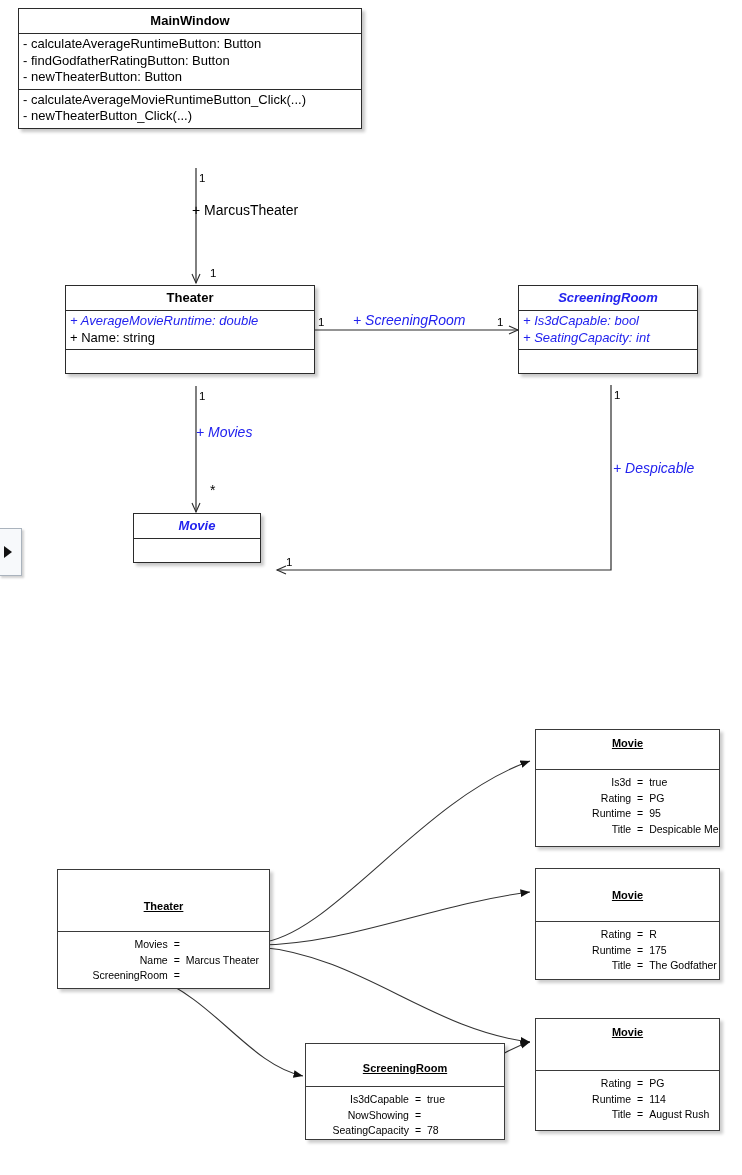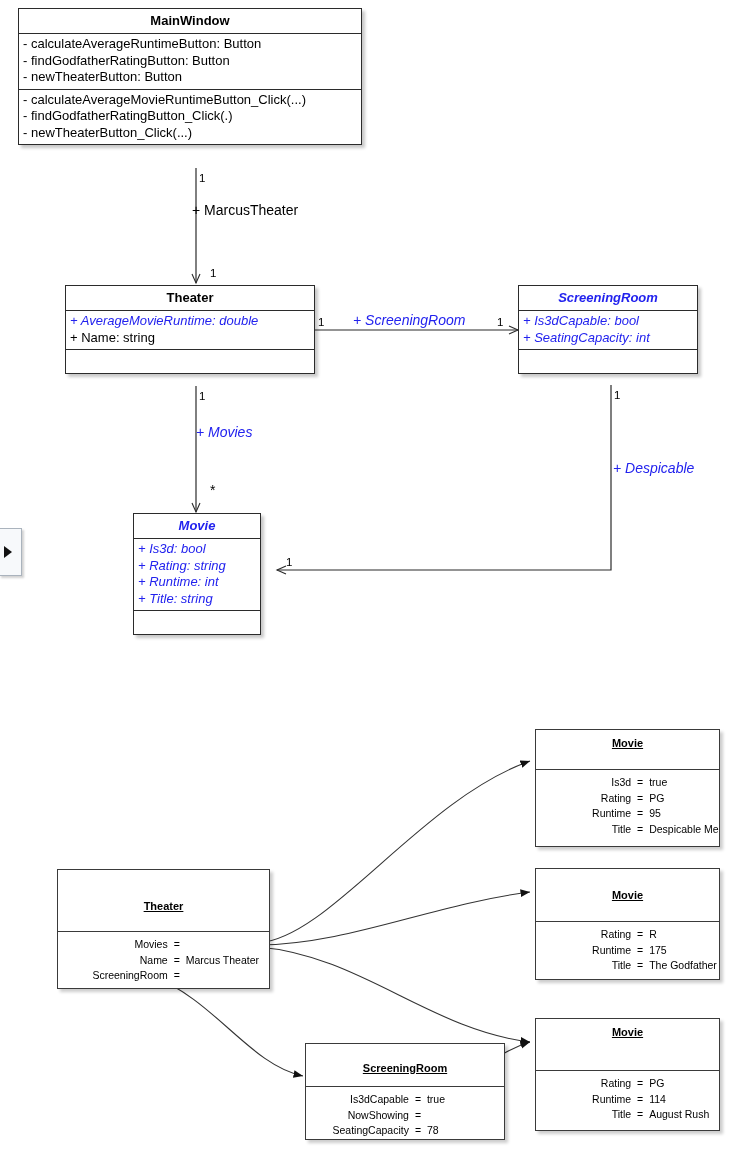--- a/index.html
+++ b/index.html
@@ -230,21 +230,20 @@
 
   <div class="uml-box" style="left:18px; top:8px; width:344px;">
     <div class="uml-title">MainWindow</div>
     <div class="uml-compartment">
       <div class="uml-member">- calculateAverageRuntimeButton: Button</div>
       <div class="uml-member">- findGodfatherRatingButton: Button</div>
       <div class="uml-member">- newTheaterButton: Button</div>
     </div>
     <div class="uml-compartment">
       <div class="uml-member">- calculateAverageMovieRuntimeButton_Click(...)</div>
-      <div class="uml-member">- findGodfatherRatingButton_Click(.)</div>
       <div class="uml-member">- newTheaterButton_Click(...)</div>
     </div>
   </div>
 
   <div class="uml-box" style="left:65px; top:285px; width:250px;">
     <div class="uml-title">Theater</div>
     <div class="uml-compartment">
       <div class="uml-member blue">+ AverageMovieRuntime: double</div>
       <div class="uml-member">+ Name: string</div>
     </div>
@@ -255,26 +254,20 @@
     <div class="uml-title derived">ScreeningRoom</div>
     <div class="uml-compartment">
       <div class="uml-member blue">+ Is3dCapable: bool</div>
       <div class="uml-member blue">+ SeatingCapacity: int</div>
     </div>
     <div class="uml-compartment empty"></div>
   </div>
 
   <div class="uml-box" style="left:133px; top:513px; width:128px;">
     <div class="uml-title derived">Movie</div>
-    <div class="uml-compartment">
-      <div class="uml-member blue">+ Is3d: bool</div>
-      <div class="uml-member blue">+ Rating: string</div>
-      <div class="uml-member blue">+ Runtime: int</div>
-      <div class="uml-member blue">+ Title: string</div>
-    </div>
     <div class="uml-compartment empty"></div>
   </div>
 
   <div class="edge-label plain" style="left:192px; top:203px;">+ MarcusTheater</div>
   <div class="mult" style="left:199px; top:172px;">1</div>
   <div class="mult" style="left:210px; top:267px;">1</div>
 
   <div class="edge-label" style="left:353px; top:313px;">+ ScreeningRoom</div>
   <div class="mult" style="left:318px; top:316px;">1</div>
   <div class="mult" style="left:497px; top:316px;">1</div>

